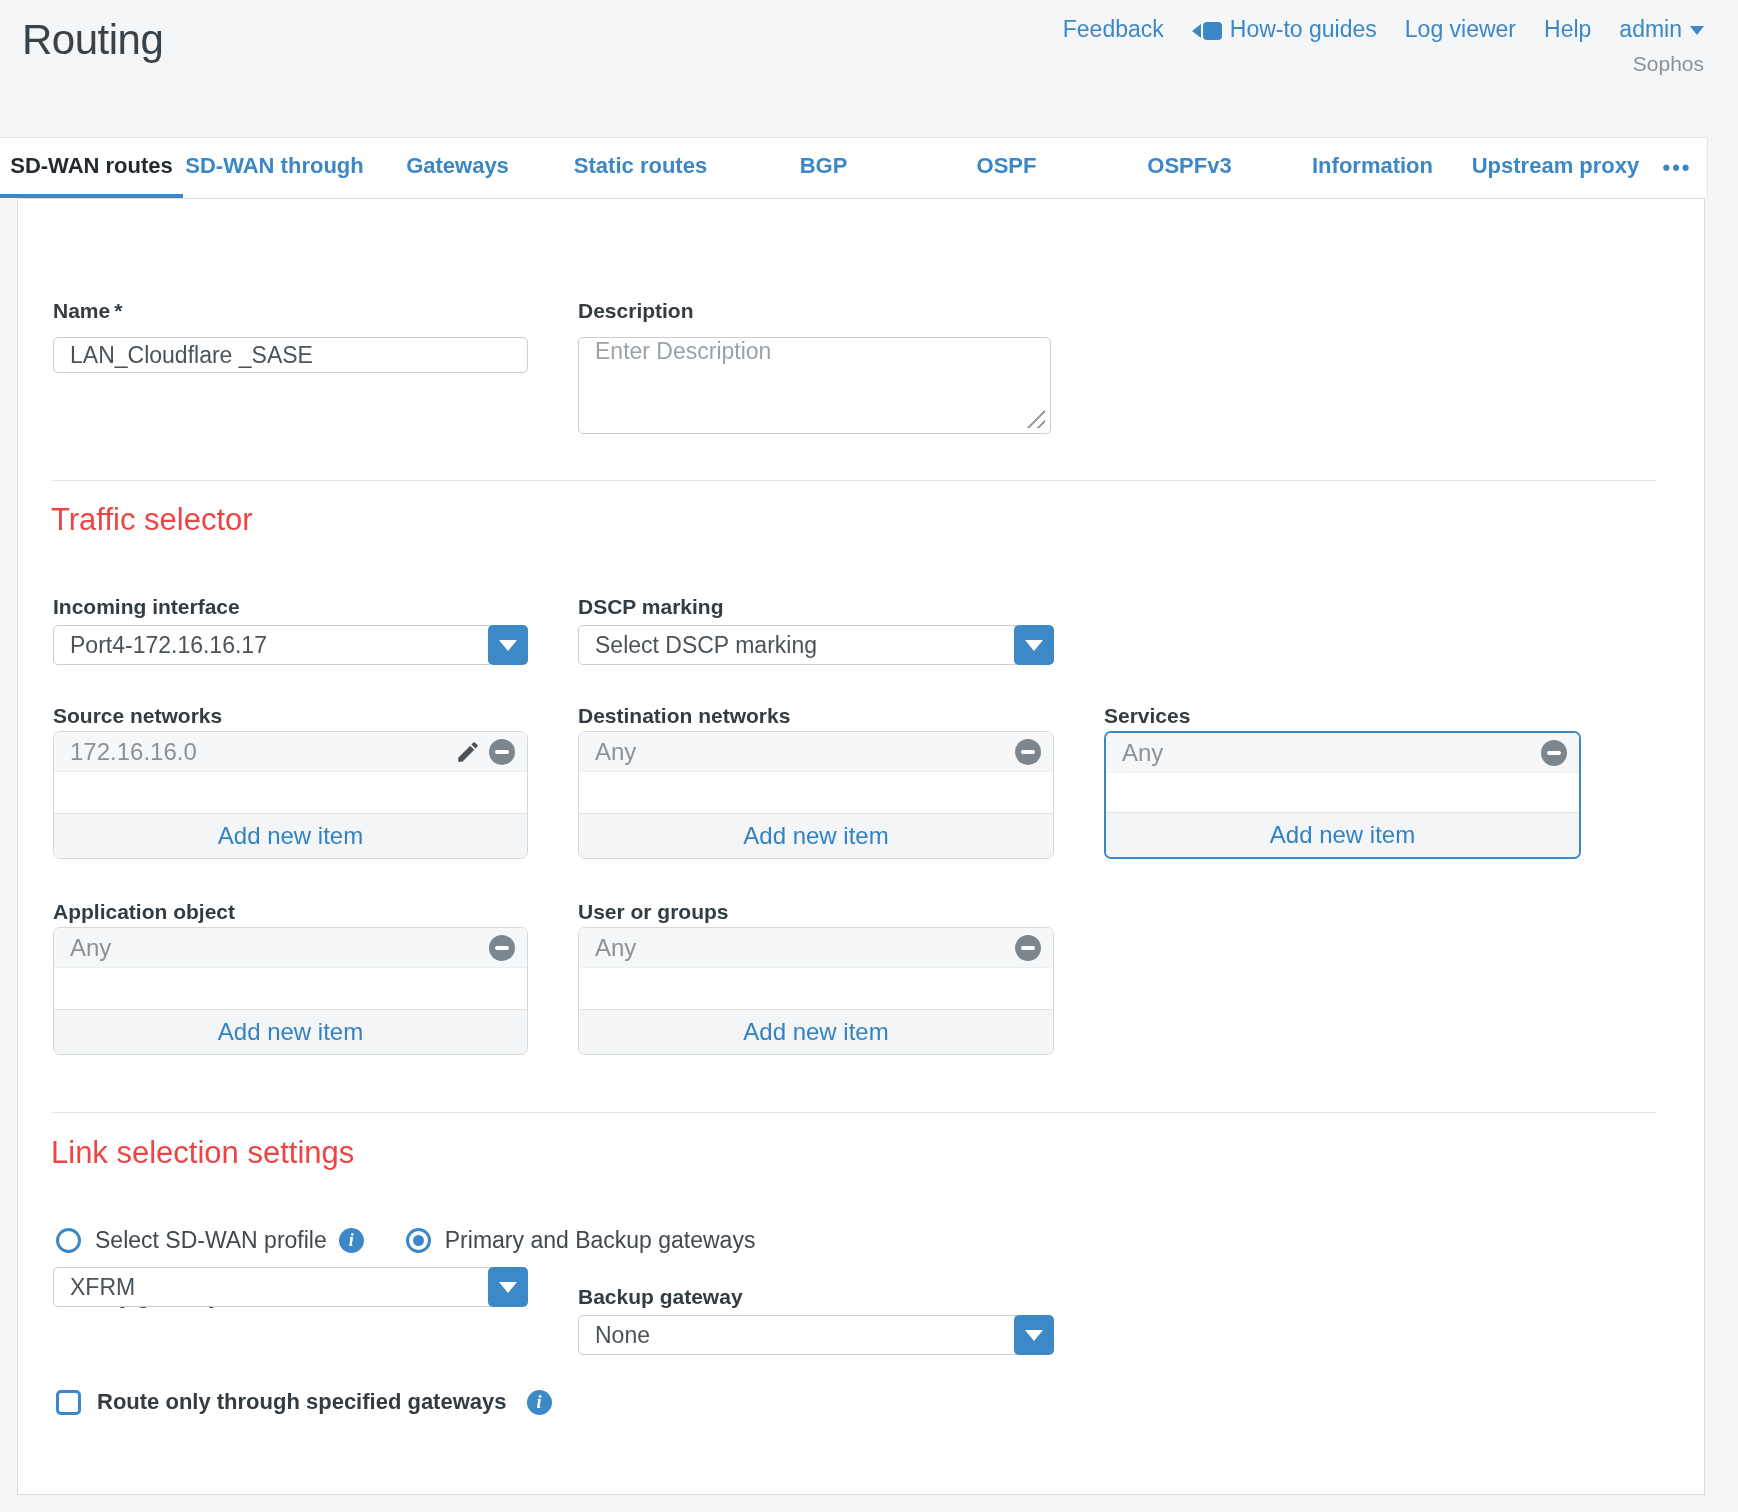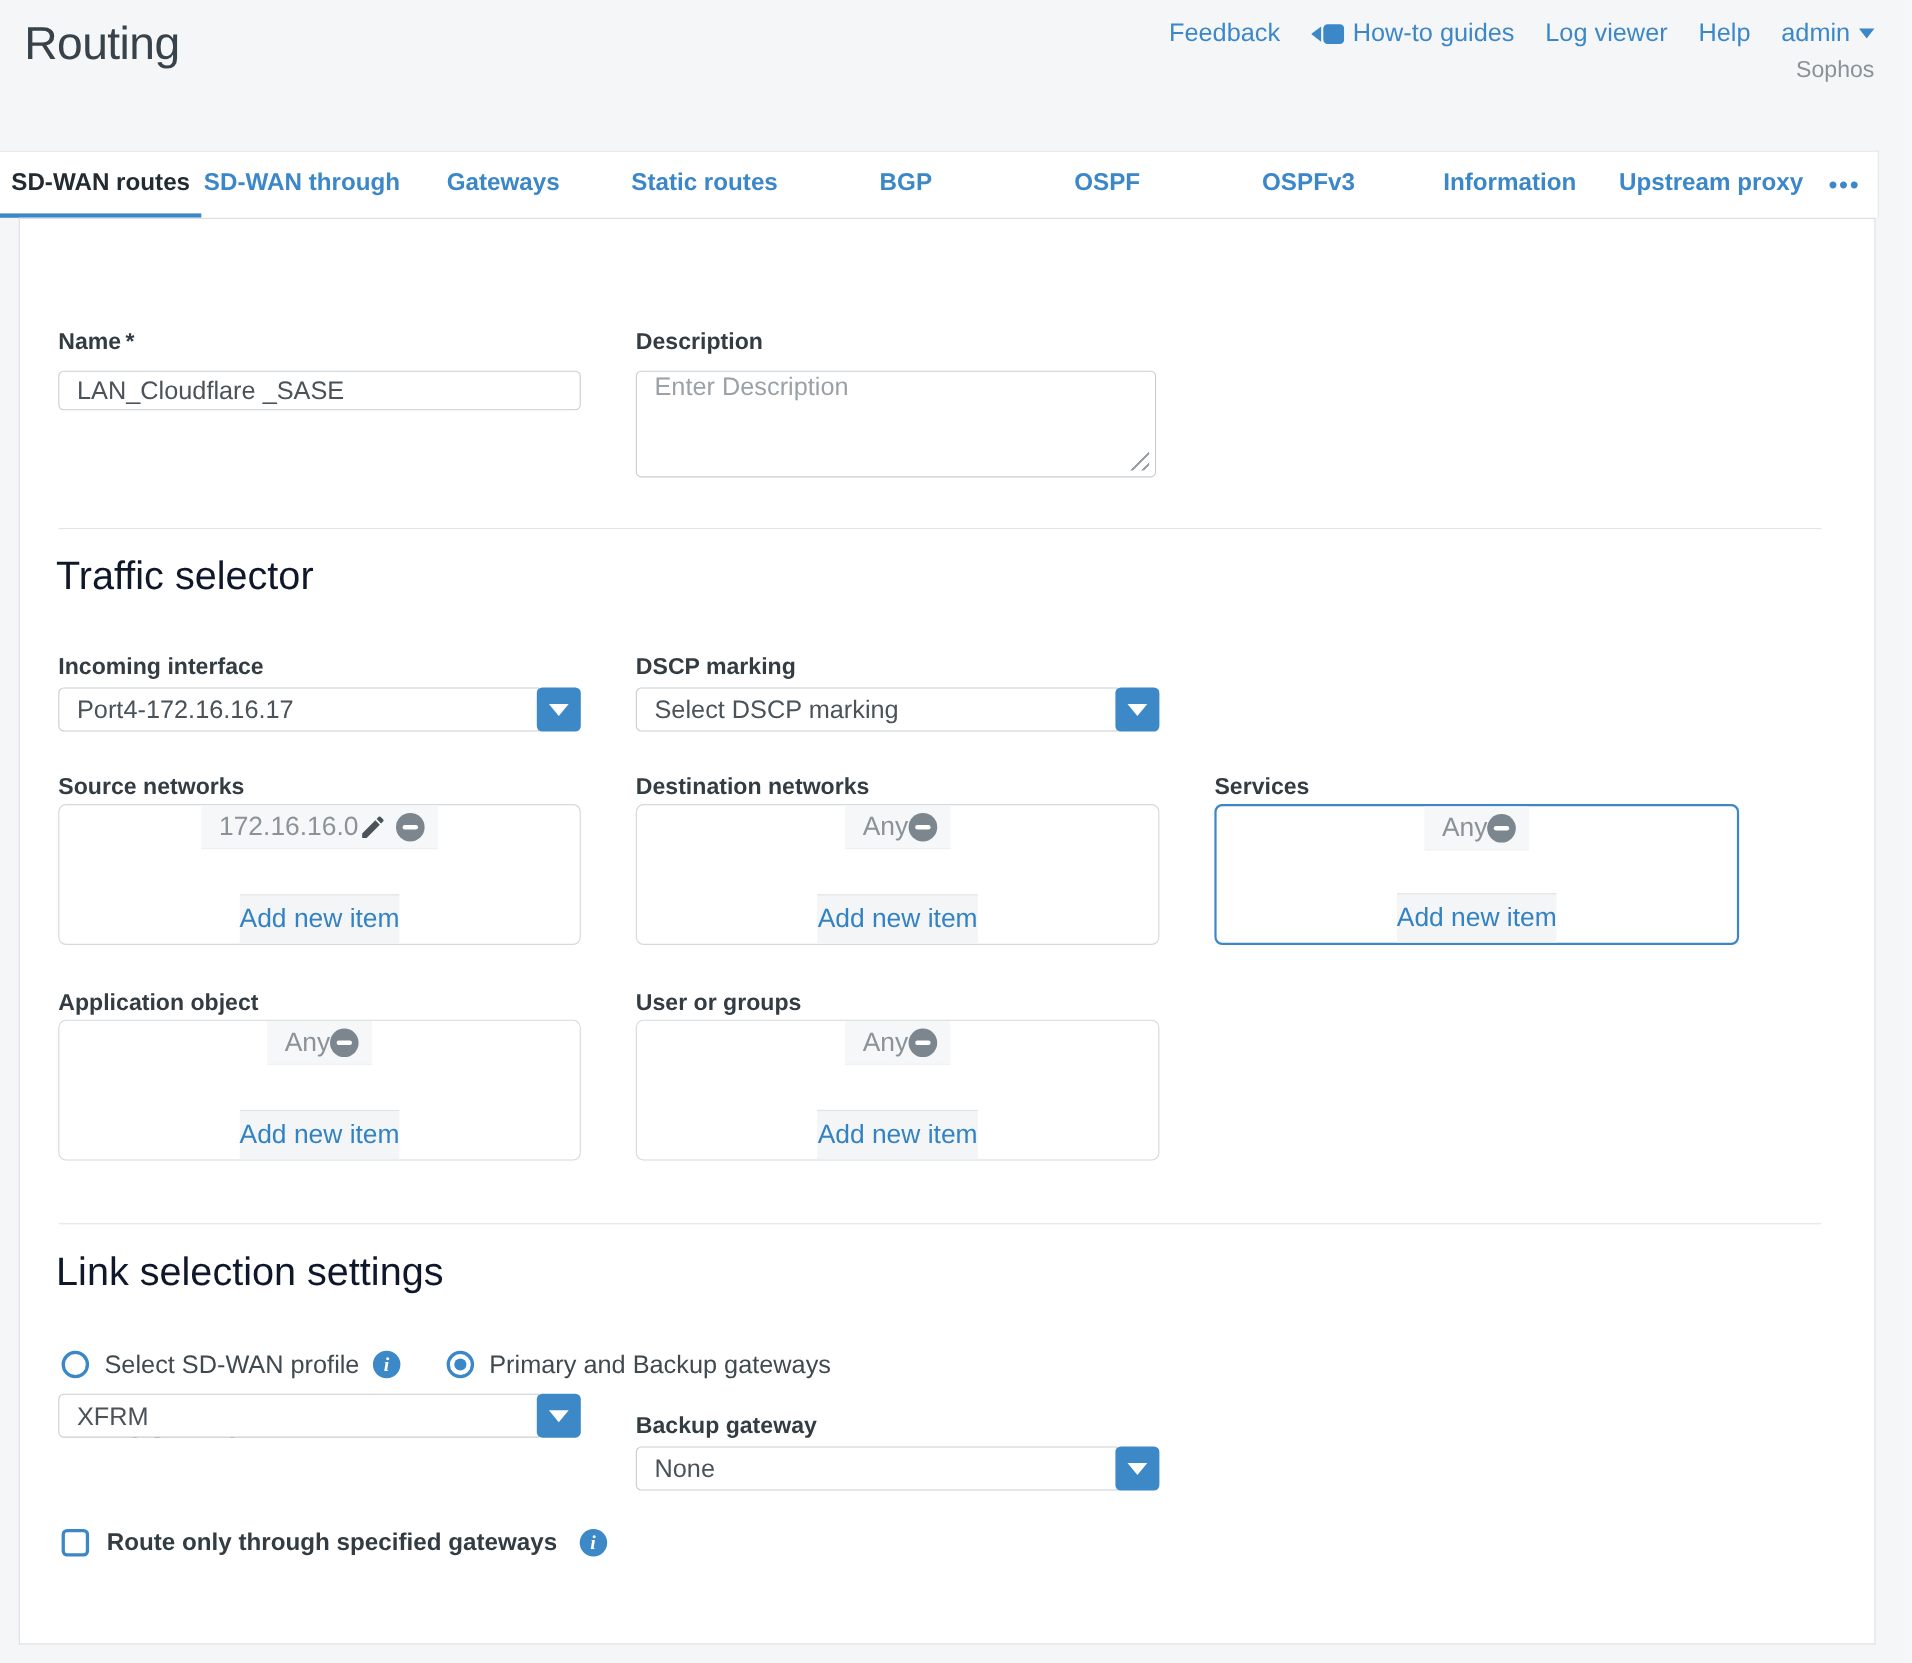--- a/index.html
+++ b/index.html
@@ -46,21 +46,21 @@
   }
 
   
   .card {
     position:relative; margin-left:17px; width:1688px; height:1297px;
     background:#ffffff; border:1px solid #d9dde0;
   }
   .f-label { position:absolute; font-size:21px; font-weight:bold; color:#333c42; white-space:nowrap; }
   .req { color:#333c42; margin-left:4px; }
   .divider { position:absolute; left:35px; width:1603px; height:1px; background:#e2e5e7; }
-  .section-heading { position:absolute; font-size:36px; font-weight:400; color:#0f172a; }
+  .section-heading { position:absolute; font-size:31px; font-weight:400; color:#ef4444; }
 
   .text-input {
     position:absolute; border:1px solid #c9ced2; border-radius:5px; background:#fff;
     font-family:"Liberation Sans",sans-serif; font-size:23px; color:#4a535a; padding:0 16px;
   }
   textarea.text-input { padding-top:0; resize:none; color:#4a535a; }
   .text-input::placeholder { color:#9aa2a8; }
   .grip {
     position:absolute; width:24px; height:24px;
     background:repeating-linear-gradient(135deg,#9aa0a5 0 2px,transparent 2px 7px);
@@ -77,21 +77,21 @@
   .dd-btn {
     width:40px; height:40px; background:#3d88c6; border-radius:5px; margin-left:-2px;
     display:flex; align-items:center; justify-content:center; cursor:pointer; flex:none;
   }
   .dd-btn::after { content:''; width:0; height:0; border:9px solid transparent; border-top:11px solid #fff; margin-top:10px; }
 
   
   .sel-box {
     position:absolute; height:128px; background:#fff;
     border:1px solid #d4d9dc; border-radius:7px; overflow:hidden;
-    display:flex; flex-direction:column;align-items:center;
+    display:flex; flex-direction:column;
   }
   .sel-box.focused { border:2px solid #3b87c8; }
   .item-row {
     height:40px; flex:none; background:#f5f7f8; border-bottom:1px solid #edf0f1;
     display:flex; align-items:center; padding:0 12px 0 16px;
   }
   .item-text { flex:1; font-size:24px; color:#8b9399; }
   .item-icons { display:flex; align-items:center; gap:8px; }
   .minus-icon {
     width:26px; height:26px; border-radius:50%; background:#7b868e; position:relative; cursor:pointer; flex:none;

